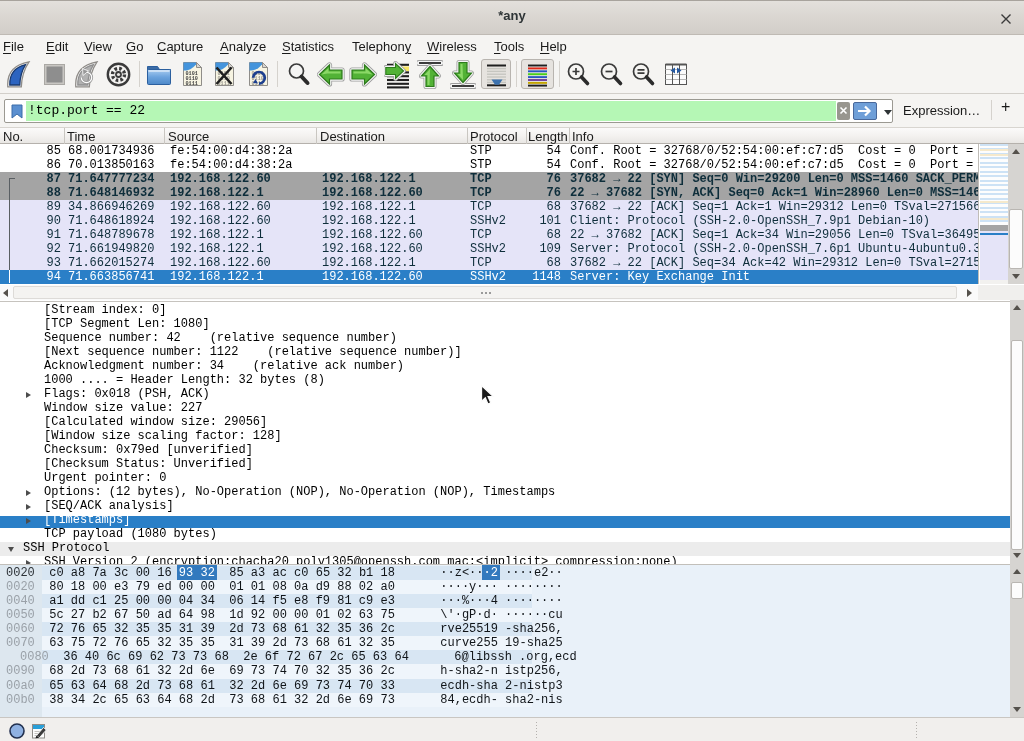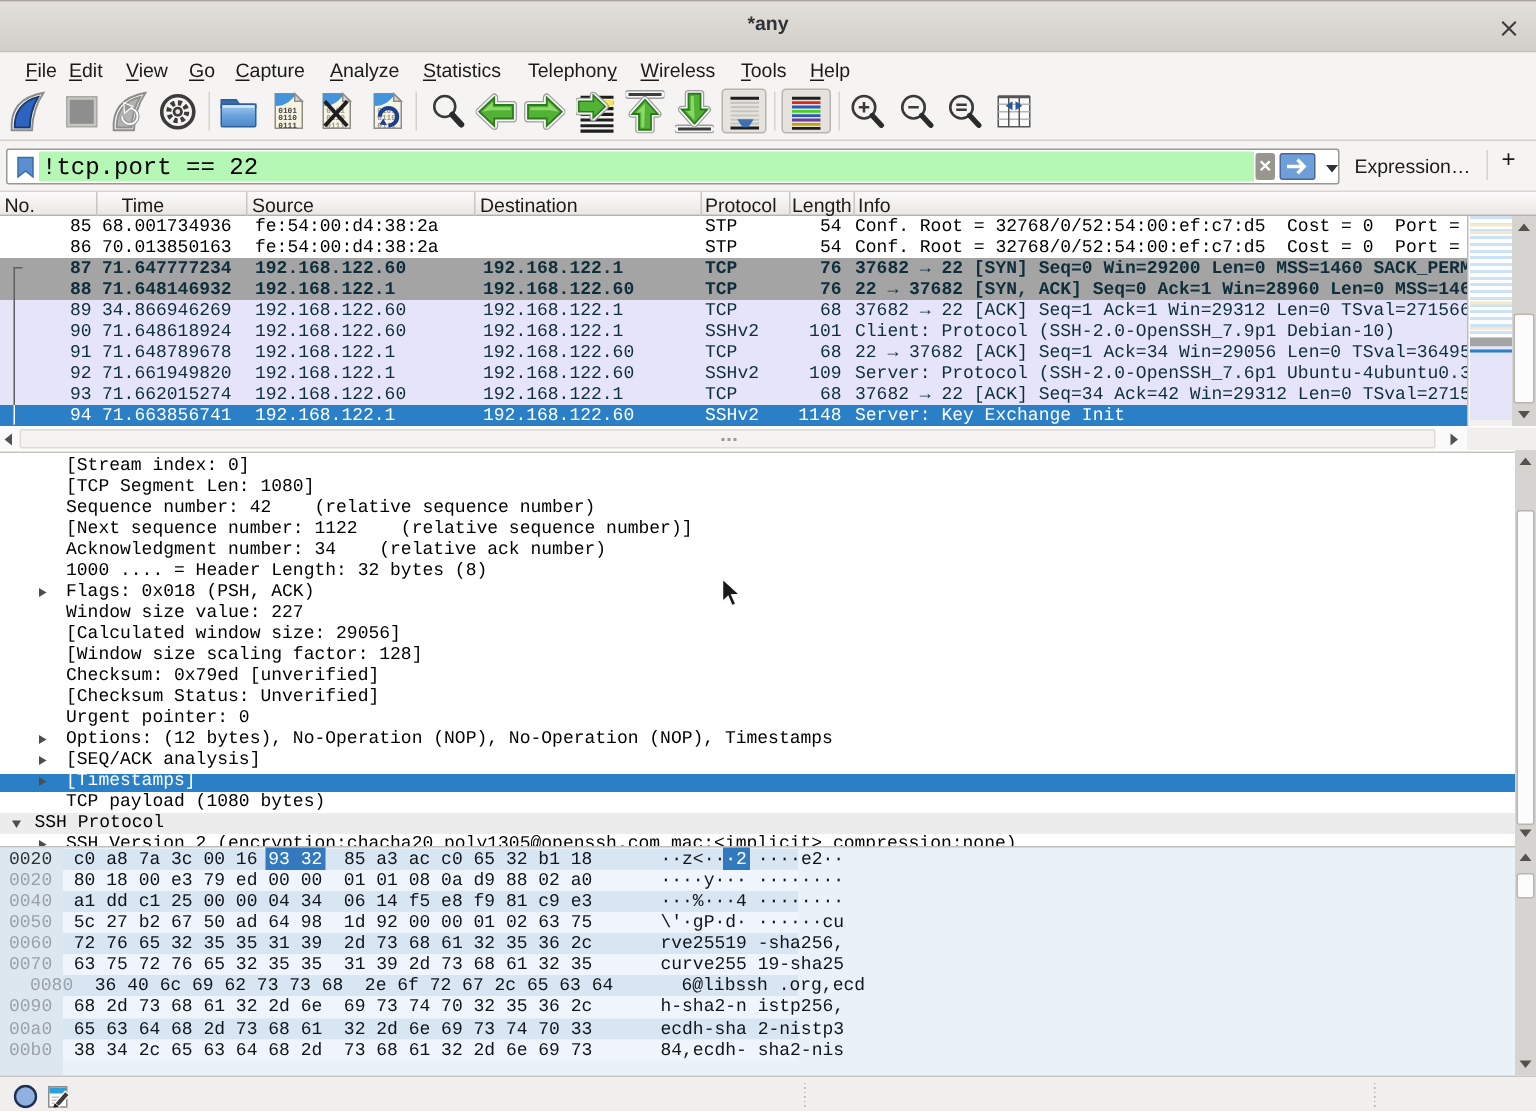--- a/index.html
+++ b/index.html
@@ -19,21 +19,21 @@
 
 #toolbar{left:0;top:56px;width:1024px;height:38px;background:#f5f4f2;border-bottom:1px solid #d2cfca;}
 .tbtn{position:absolute;top:0px;}
 .tsep{position:absolute;top:5px;width:1px;height:26px;background:#d5d2cd;}
 .pressed{position:absolute;top:3px;height:30px;background:#e6e3df;border:1px solid #b8b4af;border-radius:3px;}
 
 #fbar{left:0;top:94px;width:1024px;height:33px;background:#f5f4f2;}
 #finput{position:absolute;left:4px;top:5px;width:889px;height:24px;background:#fff;
   border:1px solid #9b9992;border-radius:2px;}
 #fgreen{position:absolute;left:21px;top:1px;width:810px;height:20px;background:#b5f7b5;}
-#ftext{position:absolute;left:9px;top:3px;font-family:"Liberation Mono",monospace;font-size:16px;color:#000;}
+#ftext{position:absolute;left:9px;top:3px;font-family:"Liberation Mono",monospace;font-size:13px;color:#000;}
 #fx{position:absolute;left:832px;top:2px;width:13px;height:18px;background:#98968f;border-radius:2px;}
 #fapply{position:absolute;left:848px;top:2px;width:24px;height:18px;background:#6f9fd8;border:1px solid #49689a;border-radius:2px;}
 #fcaret{position:absolute;left:879px;top:10px;width:0;height:0;border-left:4px solid transparent;border-right:4px solid transparent;border-top:5px solid #2e3436;}
 #fexpr{position:absolute;left:903px;top:9px;font-size:13px;color:#1a1a1a;}
 #fsep2{position:absolute;left:991px;top:6px;width:1px;height:20px;background:#d5d2cd;}
 #fplus{position:absolute;left:1001px;top:4px;font-size:16px;color:#1a1a1a;}
 
 #phead{left:0;top:127px;width:1024px;height:17px;
   background:linear-gradient(180deg,#fbfafa 0%,#f3f1ef 55%,#e9e7e4 100%);
   border-top:1px solid #d8d5d0;border-bottom:1px solid #b5b1ac;}
@@ -96,21 +96,21 @@
 </style>
 </head>
 <body>
 <div id="app">
   <div id="tbar" class="abs"></div>
   <div id="title" class="abs">*any</div>
   <svg class="abs" style="left:999px;top:12px" width="14" height="14" viewBox="0 0 14 14">
     <path d="M2.5 2.5 L11.5 11.5 M11.5 2.5 L2.5 11.5" stroke="#3a3a3a" stroke-width="1.4"></path>
   </svg>
   <div id="mbar" class="abs">
-    <span class="mi" style="left:17px"><u>F</u>ile</span>
+    <span class="mi" style="left:3px"><u>F</u>ile</span>
     <span class="mi" style="left:46px"><u>E</u>dit</span>
     <span class="mi" style="left:84px"><u>V</u>iew</span>
     <span class="mi" style="left:126px"><u>G</u>o</span>
     <span class="mi" style="left:157px"><u>C</u>apture</span>
     <span class="mi" style="left:220px"><u>A</u>nalyze</span>
     <span class="mi" style="left:282px"><u>S</u>tatistics</span>
     <span class="mi" style="left:352px">Telephon<u>y</u></span>
     <span class="mi" style="left:427px"><u>W</u>ireless</span>
     <span class="mi" style="left:494px"><u>T</u>ools</span>
     <span class="mi" style="left:540px"><u>H</u>elp</span>
@@ -304,21 +304,21 @@
             <path d="M4 8 h11 M11 3.5 L15.5 8 L11 12.5" stroke="#fff" stroke-width="2.2" fill="none"></path>
           </svg></div>
       <div id="fcaret"></div>
     </div>
     <span id="fexpr">Expression…</span>
     <div id="fsep2"></div>
     <span id="fplus">+</span>
   </div>
   <div id="phead" class="abs">
     <span class="hc" style="left:3px">No.</span>
-    <span class="hc" style="left:81px">Time</span>
+    <span class="hc" style="left:67px">Time</span>
     <span class="hc" style="left:168px">Source</span>
     <span class="hc" style="left:320px">Destination</span>
     <span class="hc" style="left:470px">Protocol</span>
     <span class="hc" style="left:528px;width:40px;overflow:hidden">Length</span>
     <span class="hc" style="left:572px">Info</span>
     <div class="hsep" style="left:64px"></div>
     <div class="hsep" style="left:164px"></div>
     <div class="hsep" style="left:316px"></div>
     <div class="hsep" style="left:467px"></div>
     <div class="hsep" style="left:526px"></div>

